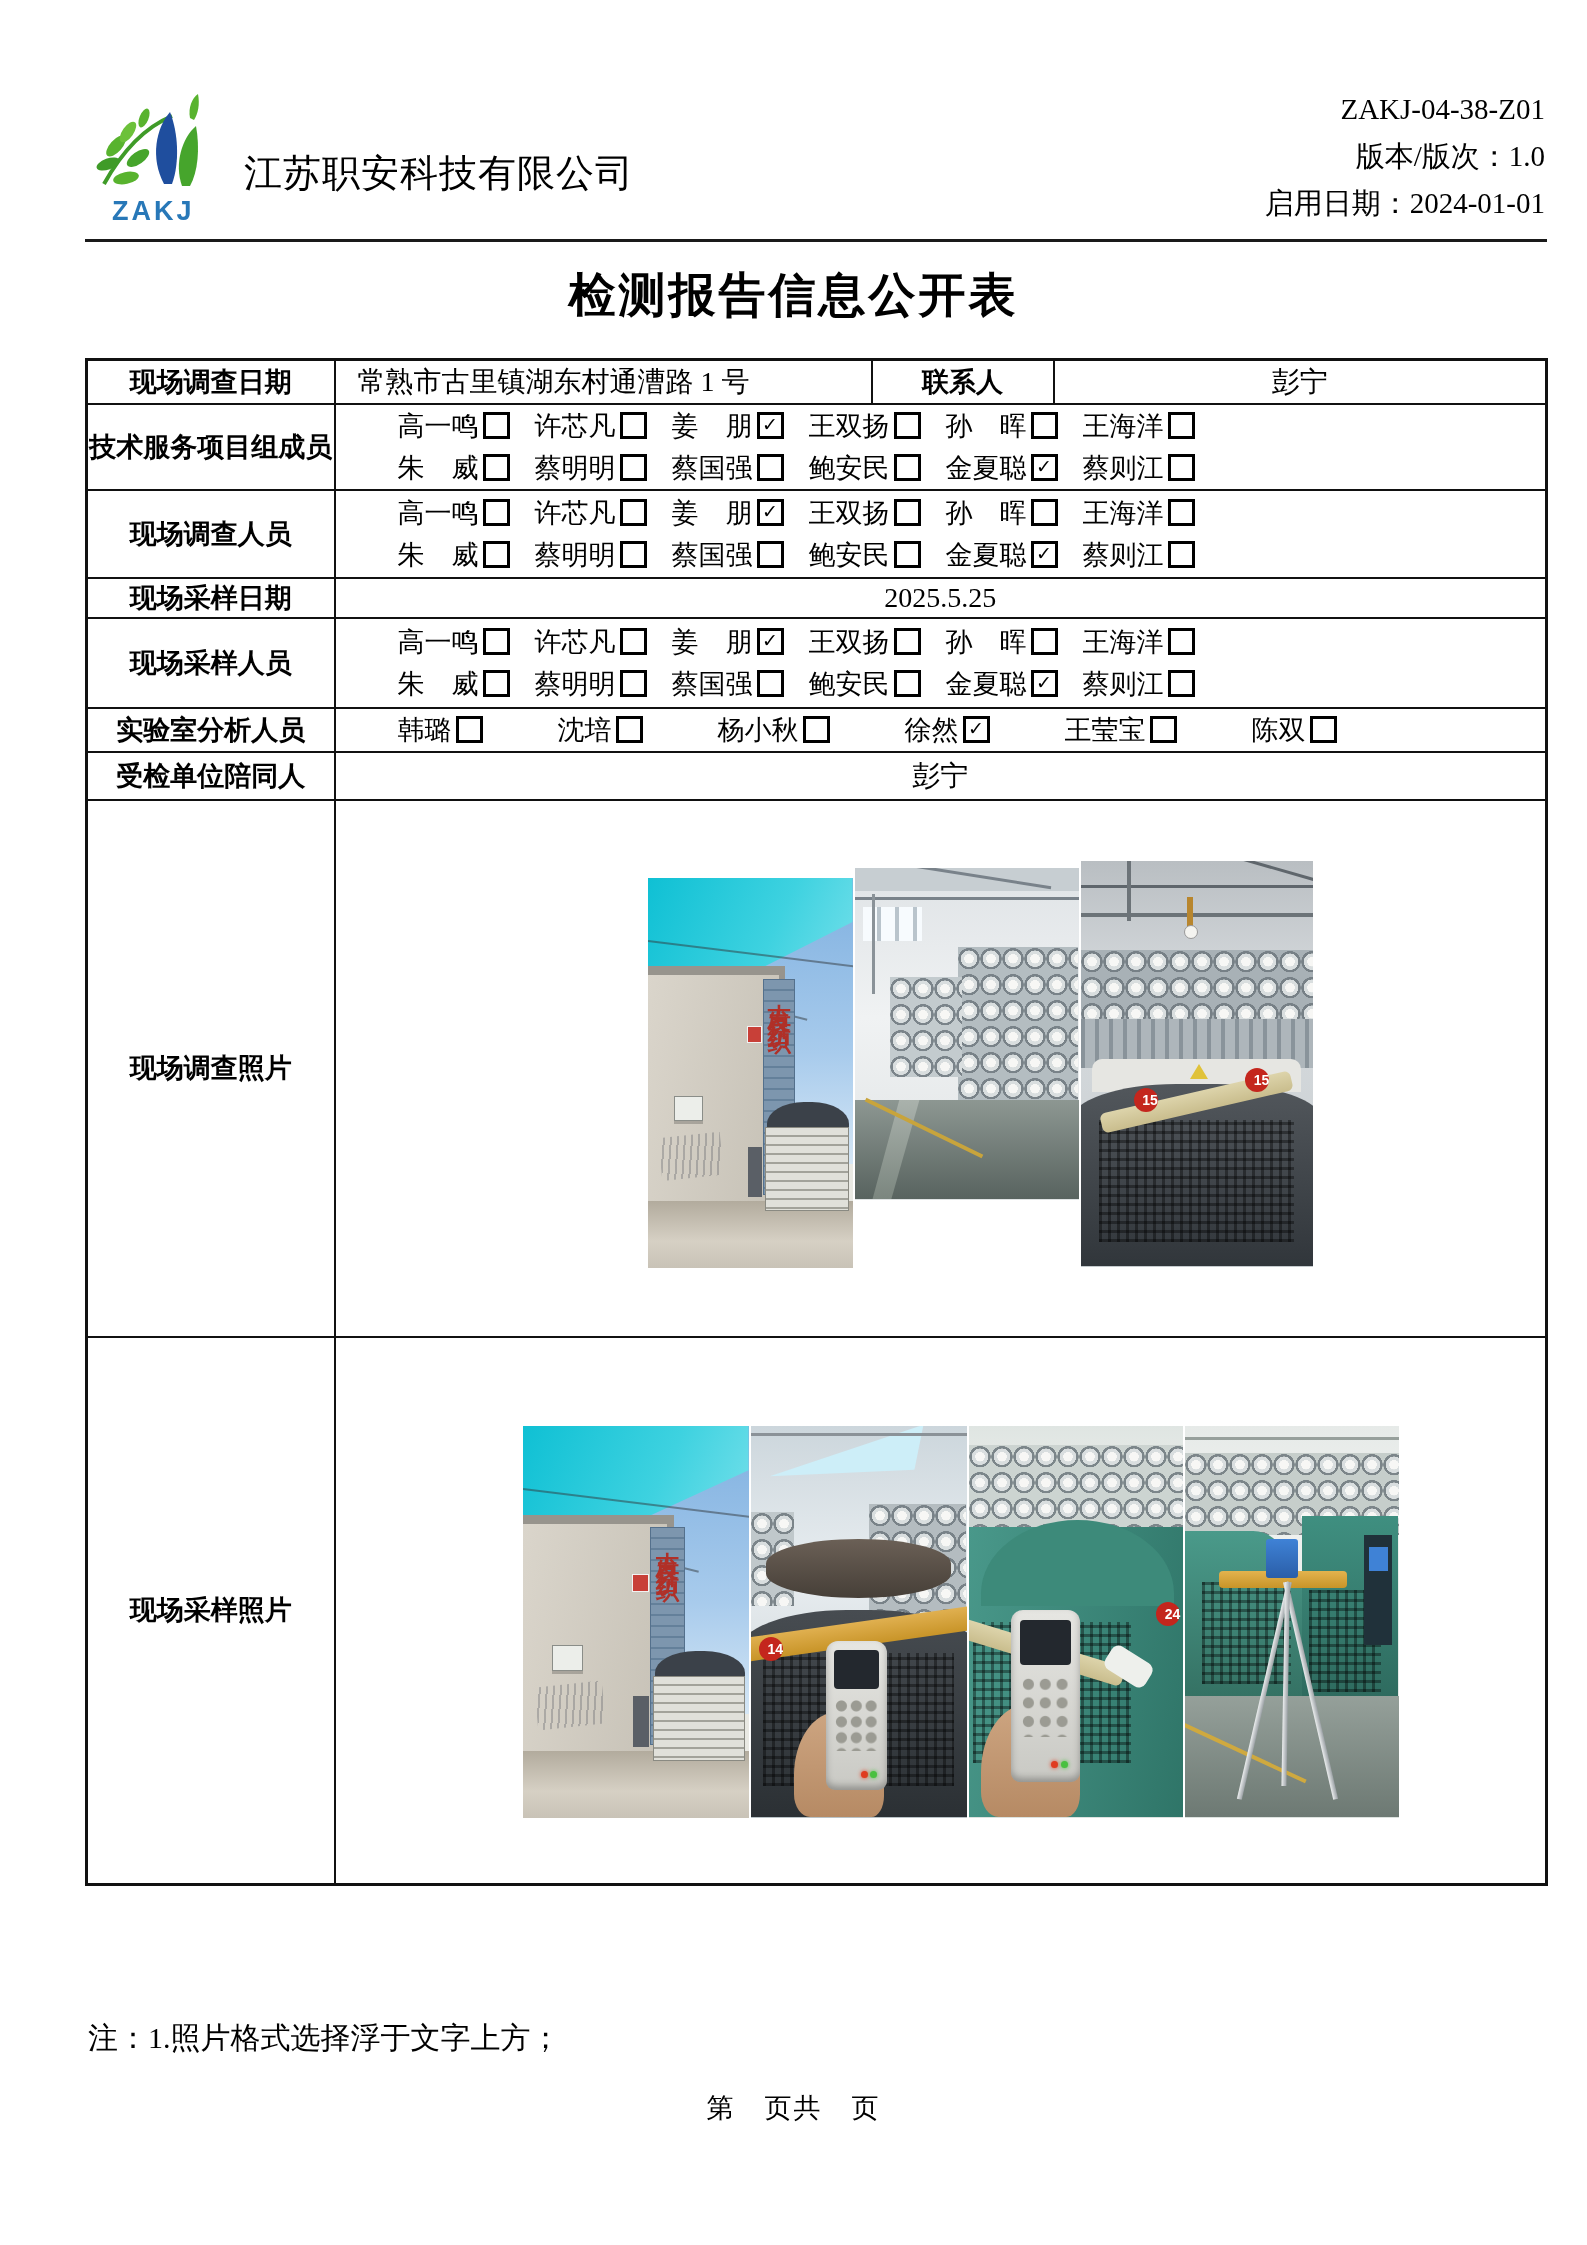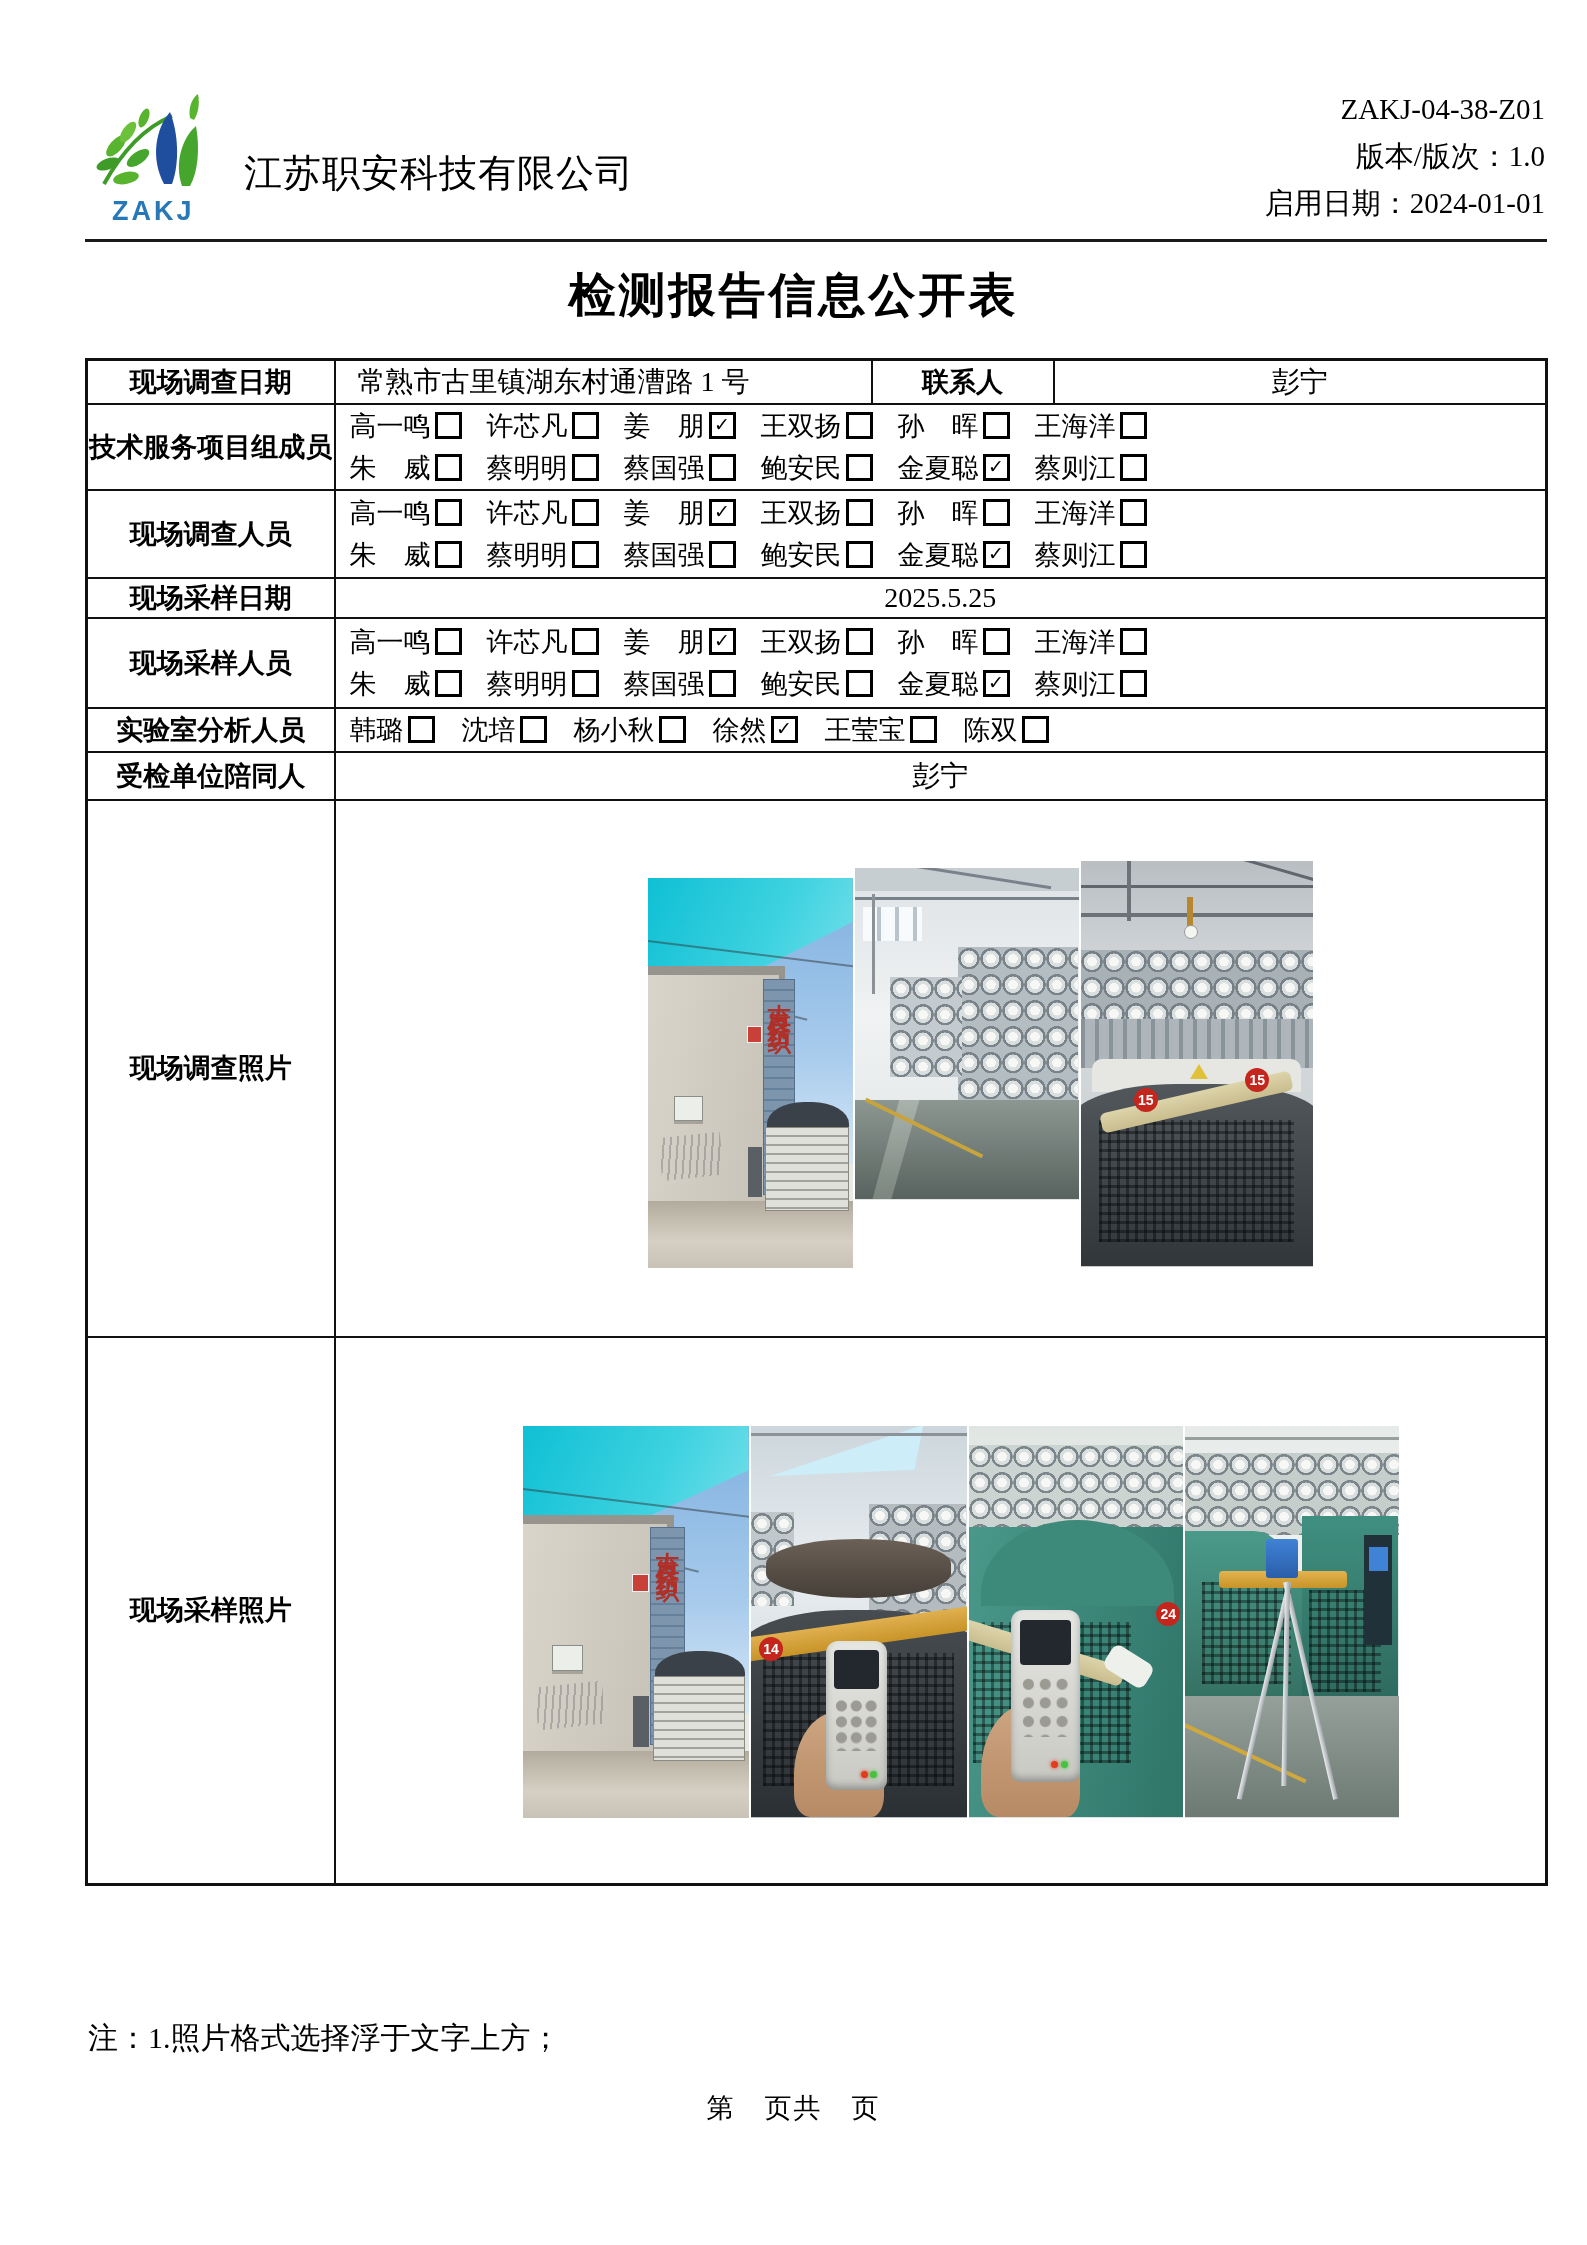--- a/index.html
+++ b/index.html
@@ -22,35 +22,35 @@
   .val{font-size:28px;}
   .bold{font-weight:700;}
   .lpad{text-align:left;padding-left:22px !important;}
   .ctr{text-align:center;}
   .wrapbox{width:332px;margin:0 auto;text-align:center;line-height:38px;font-size:28px;}
 
   
   .staff-line{display:flex;align-items:center;height:42px;padding-left:14px;}
   .staff-item{display:flex;align-items:center;width:137px;font-size:27px;}
   .staff-line.lab .staff-item{width:auto;margin-right:27px;}
-  .nm{white-space:pre;}
+  .nm{white-space:pre;margin-left:48px;}
   .cb{width:21px;height:21px;border:3px solid #000;margin-left:4px;flex:none;
       font:700 19px/19px "Liberation Sans","DejaVu Sans",sans-serif;text-align:center;color:#000;}
 
   
   .pcell{position:relative;}
   .prel{position:absolute;inset:0;}
   .ph{position:absolute;overflow:hidden;background:#e8e8e8;}
   .ly{position:absolute;display:block;}
   .dots{background-image:radial-gradient(circle at 50% 45%,#f7f7f5 0 26%,#d9dedf 27% 45%,rgba(110,120,126,.85) 46% 58%,transparent 60%);
         background-size:22px 26px;}
   .mesh{background-image:repeating-linear-gradient(90deg,rgba(0,0,0,.38) 0 3px,transparent 3px 9px),
         repeating-linear-gradient(0deg,rgba(0,0,0,.38) 0 3px,transparent 3px 9px);}
   .badge{position:absolute;width:24px;height:24px;border-radius:50%;background:#c4261d;color:#fff;
-         font:700 14px/24px "Liberation Sans","DejaVu Sans",sans-serif;text-align:center;z-index:5;}
+         font:700 14px/24px "Liberation Sans","DejaVu Sans",sans-serif;text-align:right;z-index:5;}
   .tri{width:0;height:0;border-left:9px solid transparent;border-right:9px solid transparent;
        border-bottom:15px solid #e0c23a;background:none;}
   .hand{position:absolute;background:linear-gradient(#cda581,#b68a64);
         border-radius:48% 52% 14% 18%/60% 55% 20% 22%;z-index:3;}
   .device{position:absolute;background:linear-gradient(#e6e6e2,#c9c9c4);
           border-radius:12px 12px 9px 9px;box-shadow:inset 0 -4px 7px rgba(0,0,0,.28);z-index:4;}
   .device .scr{position:absolute;left:13%;top:6%;width:74%;height:26%;background:#23282e;border-radius:4px;}
   .device .keys{position:absolute;left:13%;top:38%;width:74%;height:36%;
                 background-image:radial-gradient(circle at 50% 50%,#9b9b93 0 5px,transparent 6px);
                 background-size:33% 30%;}

